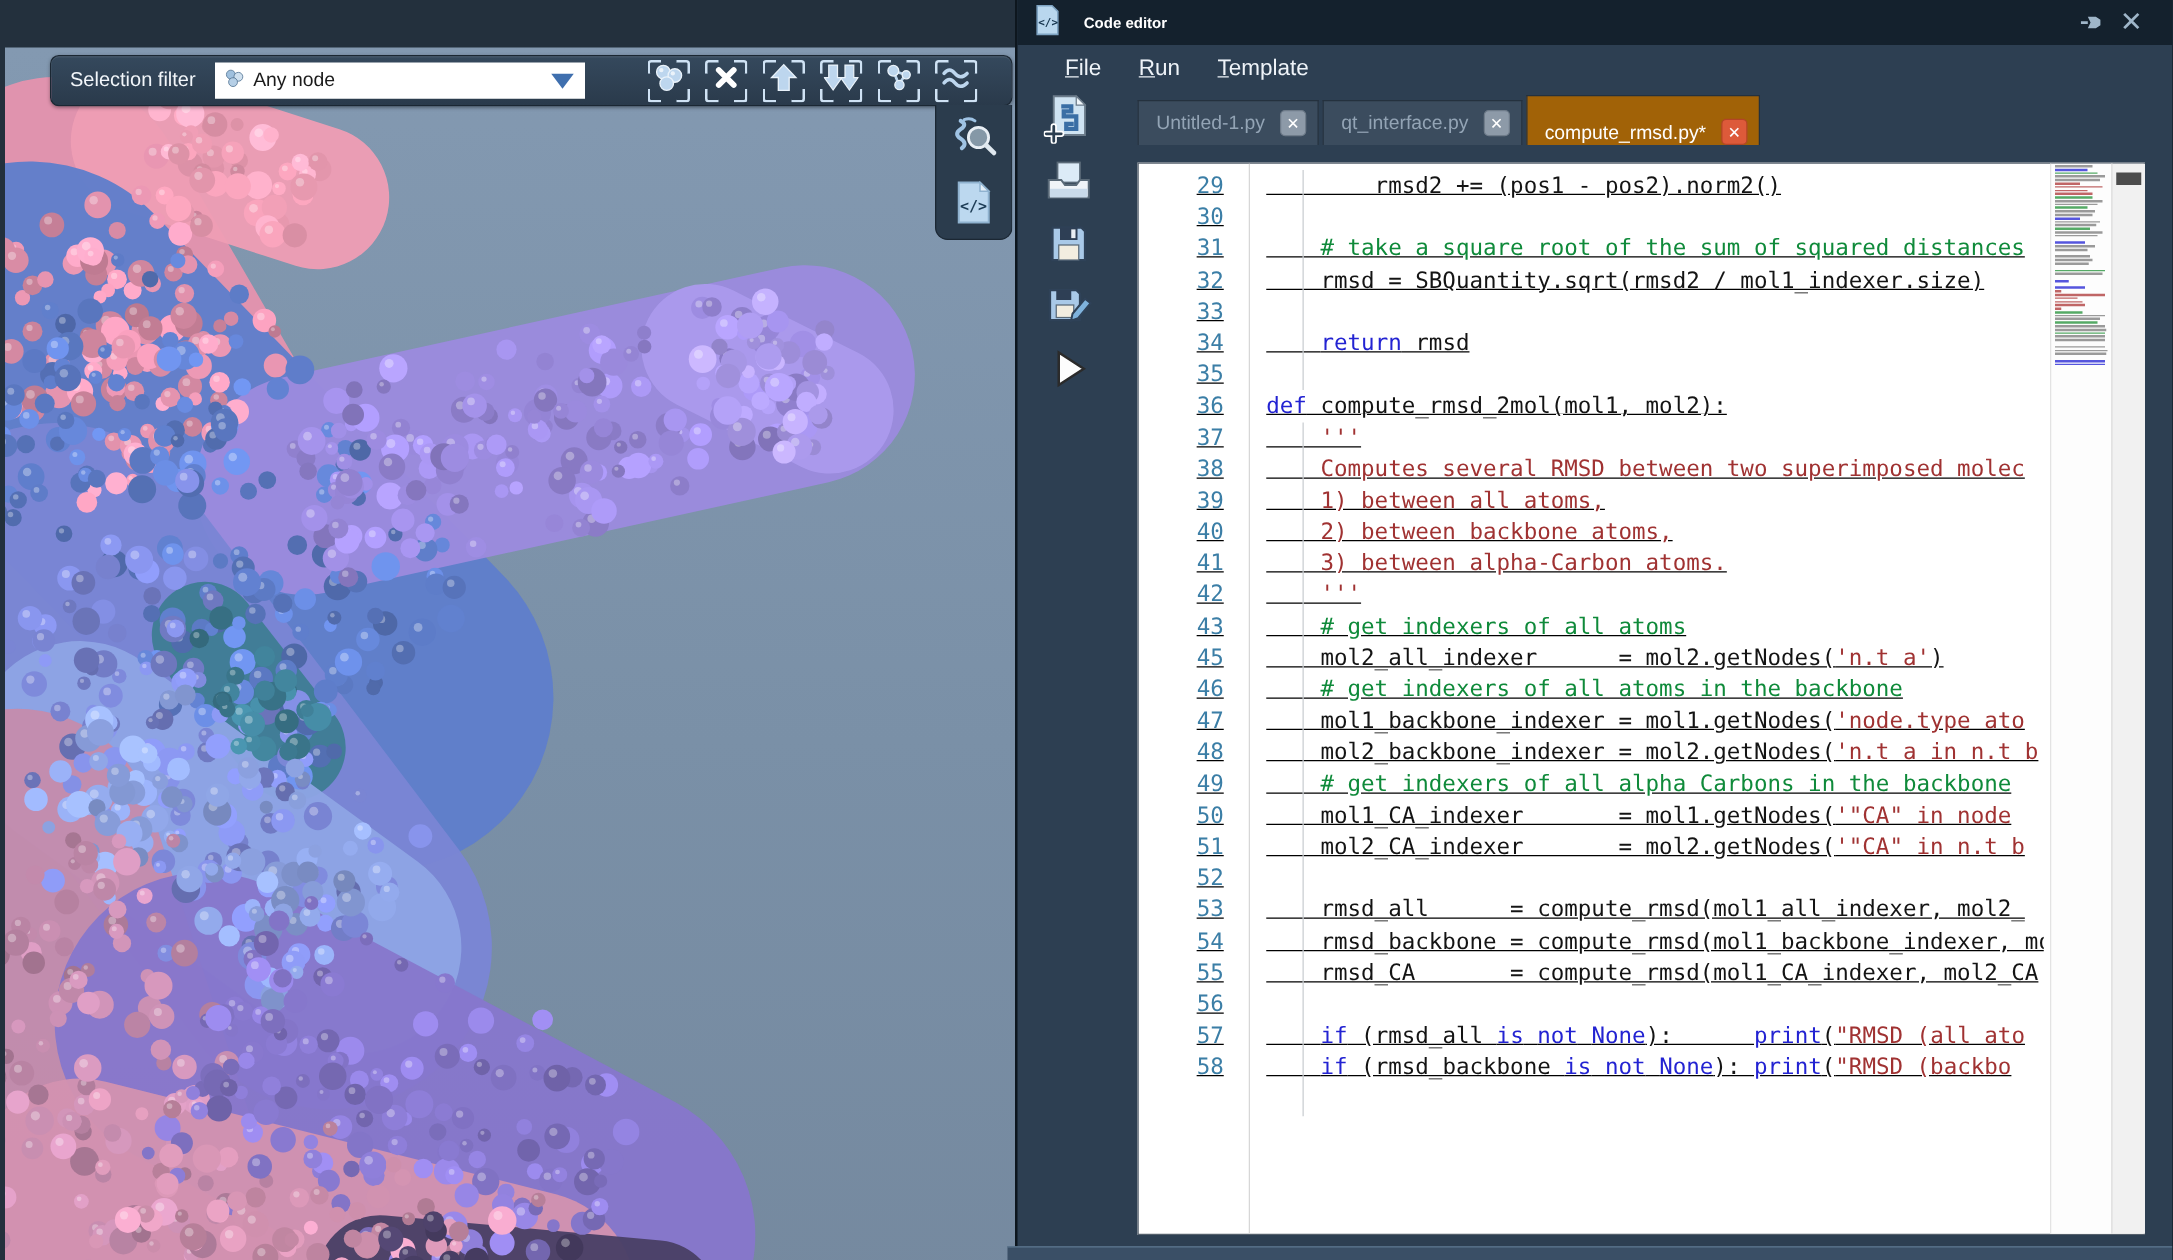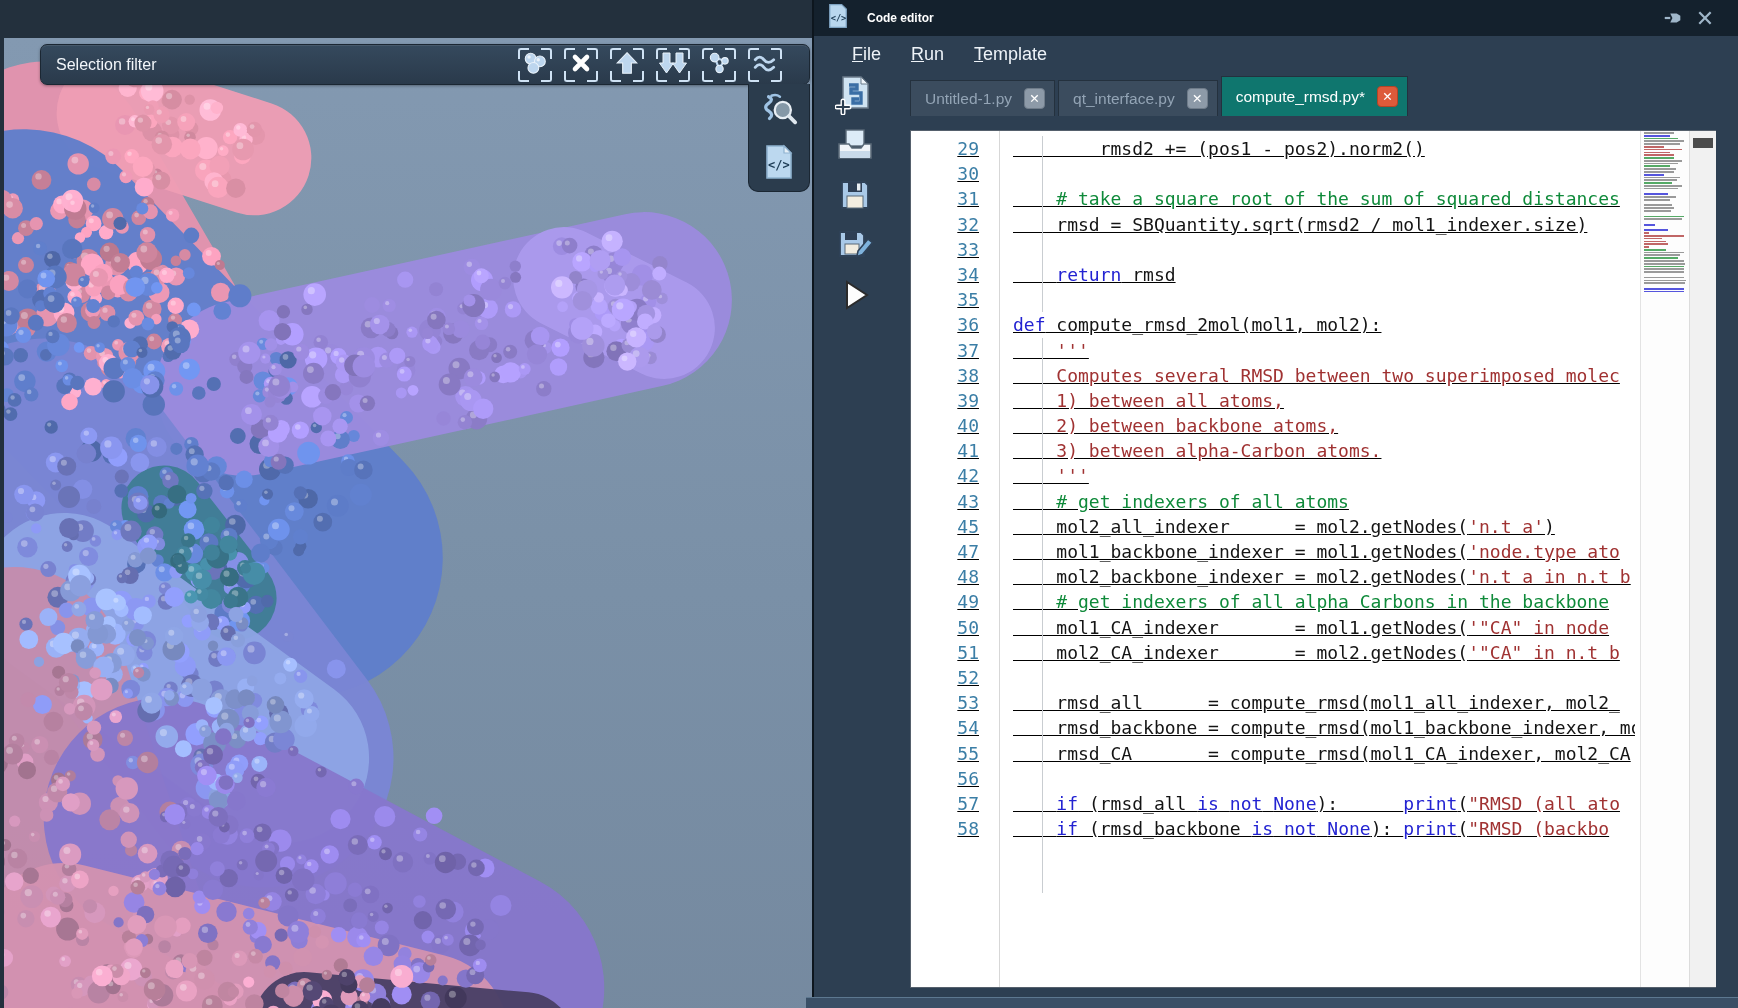--- a/index.html
+++ b/index.html
@@ -49,21 +49,21 @@
   .winbtn{position:absolute;top:5px;width:26px;height:26px;display:flex;align-items:center;
           justify-content:center;color:#9fb6c9;cursor:pointer;}
   .winbtn.pin{right:52px;}
   .winbtn.close{right:20px;font-size:22px;font-weight:400;font-family:"DejaVu Sans",sans-serif;}
   .menubar{position:absolute;left:0;top:36px;right:0;height:36px;display:flex;
            align-items:center;gap:30px;padding-left:38px;color:#eef3f8;font-size:18px;}
   .menubar span{cursor:pointer;}
   .tabs{position:absolute;left:96px;top:76px;display:flex;gap:3px;align-items:flex-end;}
   .tab{height:35px;display:flex;align-items:center;padding:0 9px 0 14px;background:#3b4c5e;
        color:#93a4b5;font-size:15.5px;border:1px solid #24313e;border-bottom:none;cursor:pointer;}
-  .tab.active{background:#0f766e;color:#fff;height:39px;}
+  .tab.active{background:#a16207;color:#fff;height:39px;align-items:flex-end;}
   .tclose{width:19px;height:19px;border-radius:4px;background:#8d9aa8;color:#fff;font-size:12.5px;
           font-weight:bold;display:flex;align-items:center;justify-content:center;margin-left:12px;
           border:1px solid #6f7c8a;cursor:pointer;font-family:"DejaVu Sans",sans-serif;}
   .tab.active .tclose{background:#dd5a3a;border-color:#b34426;}
   .edtools{position:absolute;left:18px;top:76px;width:46px;display:flex;flex-direction:column;
            gap:8px;align-items:center;}
   .tbtn{width:42px;height:42px;display:flex;align-items:center;justify-content:center;cursor:pointer;}
 
   
   .codewrap{position:absolute;left:96px;top:130px;width:806px;height:858px;background:#ffffff;
@@ -1861,20 +1861,29 @@
         <circle cx="441.2" cy="1012.8" r="11.5" fill="rgb(76,65,105)"></circle>
         <circle cx="308.6" cy="953.1" r="10.0" fill="rgb(85,72,117)"></circle>
         <circle cx="305.6" cy="949.6" r="3.2" fill="rgba(255,255,255,0.32)"></circle>
         <circle cx="477.7" cy="1012.5" r="8.6" fill="rgb(81,69,112)"></circle>
         <circle cx="475.1" cy="1009.5" r="2.7" fill="rgba(255,255,255,0.32)"></circle>
         <circle cx="344.5" cy="981.1" r="6.7" fill="rgb(61,52,85)"></circle>
       </svg>
 
     <div class="selbar">
       <span class="lbl">Selection filter</span>
+      <div class="dd">
+        <span id="ddicon"><svg width="17" height="17" viewBox="0 0 24 24">
+              <circle cx="8" cy="8" r="5" fill="#9fc0de" stroke="#5d7d9a"></circle>
+              <circle cx="16.5" cy="10.5" r="5" fill="#cfe0ef" stroke="#5d7d9a"></circle>
+              <circle cx="10.5" cy="16.5" r="5" fill="#b6cfe6" stroke="#5d7d9a"></circle>
+            </svg></span>
+        <span class="txt">Any node</span>
+        <span class="tri"></span>
+      </div>
       <div class="btngroup" id="selbuttons">
           <div class="fbtn">
             <i class="tl"></i>
             <i class="tr"></i>
             <i class="bl"></i>
             <i class="br"></i>
     <span><svg width="26" height="26" viewBox="0 0 24 24">
                 <circle cx="8" cy="8" r="5" fill="#bdd6ee" stroke="#e9f2fa"></circle>
                 <circle cx="16.5" cy="10.5" r="5" fill="#bdd6ee" stroke="#e9f2fa"></circle>
                 <circle cx="10.5" cy="16.5" r="5" fill="#bdd6ee" stroke="#e9f2fa"></circle>
@@ -2045,20 +2054,21 @@
           <div class="row"><span class="ln">35</span><span class="ct"></span></div>
           <div class="row"><span class="ln">36</span><span class="ct"><span class="sg-k">def</span><span class="sg-p"> compute_rmsd_2mol(mol1, mol2):</span></span></div>
           <div class="row"><span class="ln">37</span><span class="ct"><span class="sg-s">    '''</span></span></div>
           <div class="row"><span class="ln">38</span><span class="ct"><span class="sg-s">    Computes several RMSD between two superimposed molec</span></span></div>
           <div class="row"><span class="ln">39</span><span class="ct"><span class="sg-s">    1) between all atoms,</span></span></div>
           <div class="row"><span class="ln">40</span><span class="ct"><span class="sg-s">    2) between backbone atoms,</span></span></div>
           <div class="row"><span class="ln">41</span><span class="ct"><span class="sg-s">    3) between alpha-Carbon atoms.</span></span></div>
           <div class="row"><span class="ln">42</span><span class="ct"><span class="sg-s">    '''</span></span></div>
           <div class="row"><span class="ln">43</span><span class="ct"><span class="sg-c">    # get indexers of all atoms</span></span></div>
           <div class="row"><span class="ln">45</span><span class="ct"><span class="sg-p">    mol2_all_indexer      = mol2.getNodes(</span><span class="sg-s">'n.t a'</span><span class="sg-p">)</span></span></div>
+          <div class="row"><span class="ln">46</span><span class="ct"><span class="sg-c">    # get indexers of all atoms in the backbone</span></span></div>
           <div class="row"><span class="ln">47</span><span class="ct"><span class="sg-p">    mol1_backbone_indexer = mol1.getNodes(</span><span class="sg-s">'node.type ato</span></span></div>
           <div class="row"><span class="ln">48</span><span class="ct"><span class="sg-p">    mol2_backbone_indexer = mol2.getNodes(</span><span class="sg-s">'n.t a in n.t b</span></span></div>
           <div class="row"><span class="ln">49</span><span class="ct"><span class="sg-c">    # get indexers of all alpha Carbons in the backbone</span></span></div>
           <div class="row"><span class="ln">50</span><span class="ct"><span class="sg-p">    mol1_CA_indexer       = mol1.getNodes(</span><span class="sg-s">'"CA" in node</span></span></div>
           <div class="row"><span class="ln">51</span><span class="ct"><span class="sg-p">    mol2_CA_indexer       = mol2.getNodes(</span><span class="sg-s">'"CA" in n.t b</span></span></div>
           <div class="row"><span class="ln">52</span><span class="ct"></span></div>
           <div class="row"><span class="ln">53</span><span class="ct"><span class="sg-p">    rmsd_all      = compute_rmsd(mol1_all_indexer, mol2_</span></span></div>
           <div class="row"><span class="ln">54</span><span class="ct"><span class="sg-p">    rmsd_backbone = compute_rmsd(mol1_backbone_indexer, mol2</span></span></div>
           <div class="row"><span class="ln">55</span><span class="ct"><span class="sg-p">    rmsd_CA       = compute_rmsd(mol1_CA_indexer, mol2_CA</span></span></div>
           <div class="row"><span class="ln">56</span><span class="ct"></span></div>

